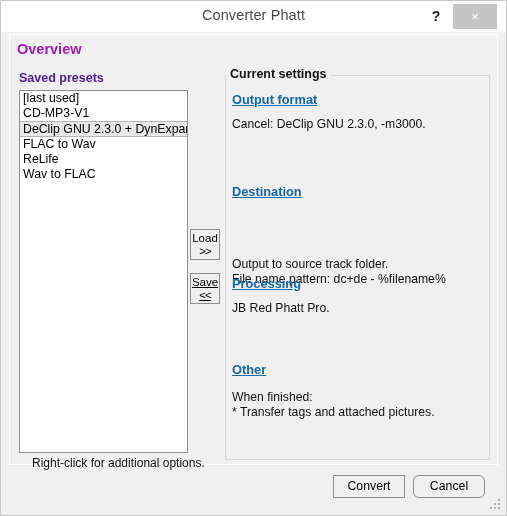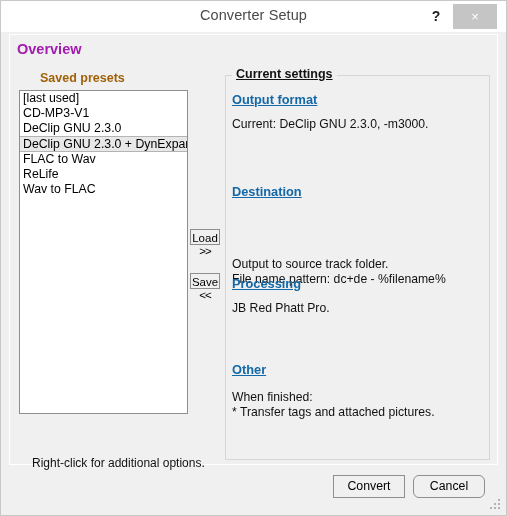--- a/index.html
+++ b/index.html
@@ -82,27 +82,26 @@
     font-weight: bold;
     color: #a21caf;
   }
 
   
   #presets-label {
     position: absolute;
     left: 9px; top: 36px;
     font-size: 12.5px;
     font-weight: bold;
-    color: #a16207;
-    margin-left: 21px;
+    color: #4c1d95;
   }
   #presets-listbox {
     position: absolute;
     left: 9px; top: 55px;
-    width: 169px; height: 324px;
+    width: 169px; height: 363px;
     background: #ffffff;
     border: 1px solid #8e8e8e;
     box-sizing: border-box;
     overflow: hidden;
   }
   .preset-item {
     height: 15px;
     line-height: 15px;
     padding-left: 3px;
     font-size: 12.3px;
@@ -122,52 +121,51 @@
     position: absolute;
     left: 22px; top: 421px;
     font-size: 12px;
     color: #111111;
   }
 
   
   .mid-button {
     position: absolute;
     left: 180px;
-    width: 30px; height: 16px;
+    width: 30px; height: 31px;
     background: #f0f0f0;
     border: 1px solid #8e8e8e;
     box-sizing: border-box;
     text-align: center;
     font-size: 11.5px;
     color: #000000;
     cursor: default;
     line-height: 1.15;
     padding-top: 2px;
   }
   #load-button { top: 194px; }
-  #save-button { top: 238px; }
+  #save-button { top: 238px; text-decoration: underline; }
   .mid-button .arrows { display: block; letter-spacing: -1px; }
 
   
   #settings-group {
     position: absolute;
     left: 215px; top: 40px;
     width: 265px; height: 385px;
     border: 1px solid #d6d6d6;
     box-sizing: border-box;
   }
   #settings-legend {
     position: absolute;
-    left: 222px; top: 32px;
+    left: 216px; top: 32px;
     background: #f0f0f0;
     padding: 0 4px;
     font-size: 12.5px;
     font-weight: bold;
     color: #111111;
-    text-decoration: underline;
   }
   .section-link {
     position: absolute;
     left: 222px;
     font-size: 12.8px;
     font-weight: bold;
     color: #1368a8;
     text-decoration: underline;
     cursor: pointer;
     white-space: nowrap;
@@ -219,55 +217,54 @@
     background: #b0b0b0;
     display: block;
   }
 </style>
 </head>
 <body>
 
 <div id="window">
 
   <div id="titlebar">
-    <div id="title-text">Converter Setup</div>
+    <div id="title-text">Converter Phatt</div>
     <div id="help-button">?</div>
     <div id="close-button">×</div>
   </div>
 
   <div id="content-panel">
 
     <div id="overview-heading">Overview</div>
 
     <div id="presets-label">Saved presets</div>
     <div id="presets-listbox">
         <div class="preset-item">[last used]</div>
         <div class="preset-item">CD-MP3-V1</div>
-        <div class="preset-item">DeClip GNU 2.3.0</div>
         <div class="preset-item selected">DeClip GNU 2.3.0 + DynExpand</div>
         <div class="preset-item">FLAC to Wav</div>
         <div class="preset-item">ReLife</div>
         <div class="preset-item">Wav to FLAC</div>
       </div>
     <div id="presets-hint">Right-click for additional options.</div>
 
     <div id="load-button" class="mid-button">
       <span>Load</span>
       <span class="arrows">&gt;&gt;</span>
     </div>
     <div id="save-button" class="mid-button">
       <span>Save</span>
       <span class="arrows">&lt;&lt;</span>
     </div>
 
     <div id="settings-group"></div>
     <div id="settings-legend">Current settings</div>
 
     <div id="link-output" class="section-link">Output format</div>
-    <div id="body-output" class="section-body">Current: DeClip GNU 2.3.0, -m3000.</div>
+    <div id="body-output" class="section-body">Cancel: DeClip GNU 2.3.0, -m3000.</div>
 
     <div id="link-dest" class="section-link">Destination</div>
     <div id="body-dest" class="section-body">Output to source track folder.
 File name pattern: dc+de - %filename%</div>
 
     <div id="link-proc" class="section-link">Processing</div>
     <div id="body-proc" class="section-body">JB Red Phatt Pro.</div>
 
     <div id="link-other" class="section-link">Other</div>
     <div id="body-other" class="section-body">When finished:

